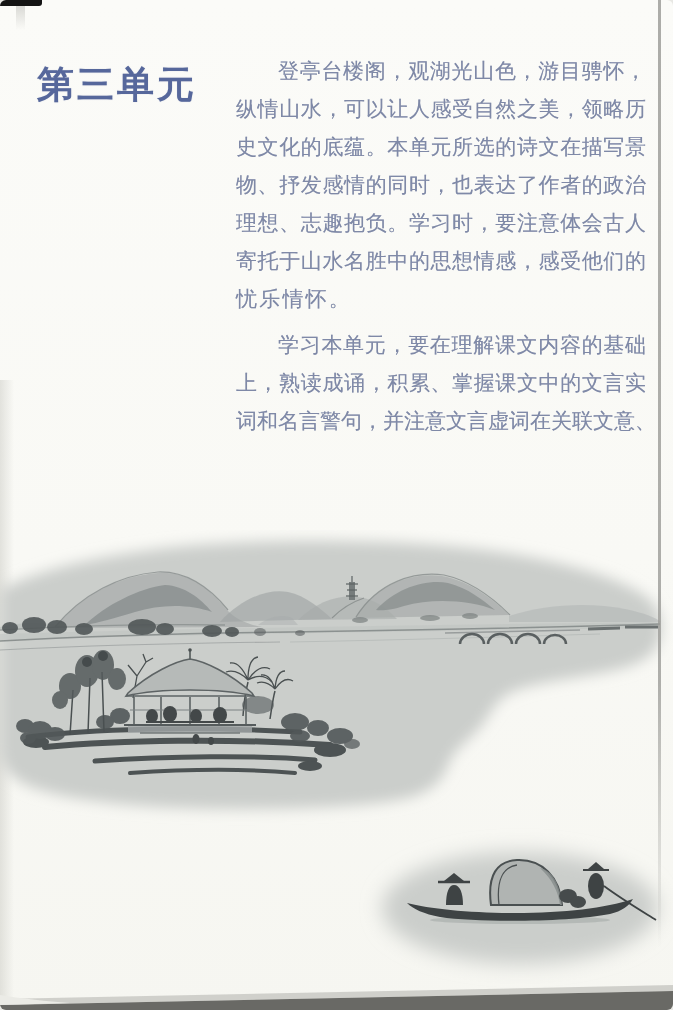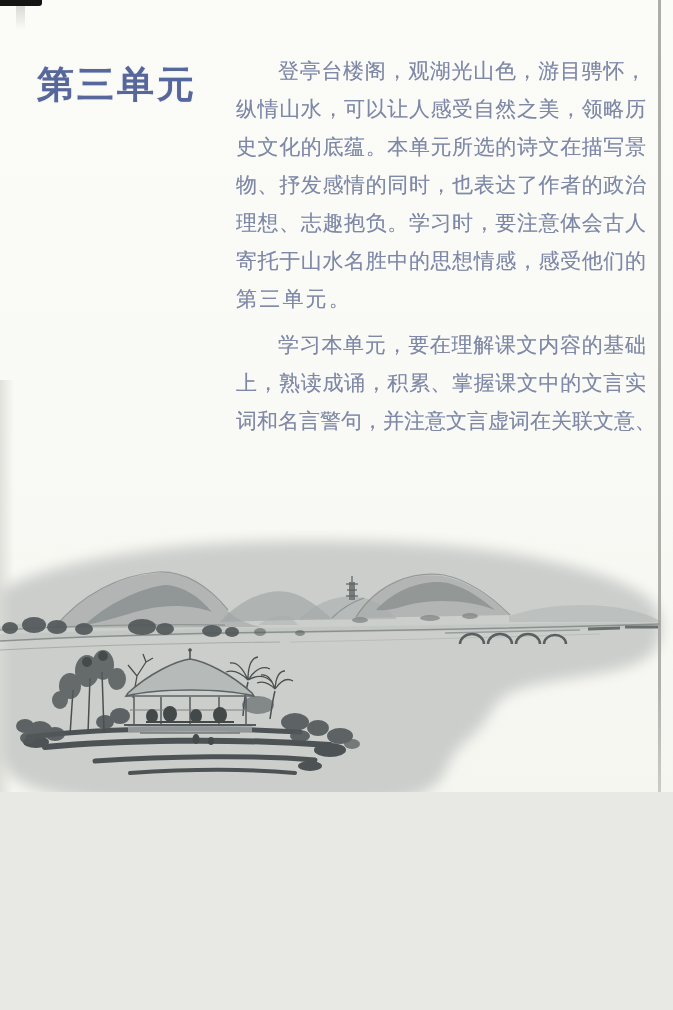--- a/index.html
+++ b/index.html
@@ -5,22 +5,23 @@
   :root{
     --title-ink:#56679b;
     --body-ink:#7f89a7;
     --paper:#f9f9f5;
     --wash-gray:#cbcecb;
     --dark-ink:#3e4344;
   }
   html,body{margin:0;padding:0;}
   body{background:#e8e8e4;font-family:"Liberation Serif","DejaVu Serif",serif;}
   .page{
-    position:relative;width:673px;height:792px;overflow:hidden;
+    position:relative;width:673px;height:1010px;overflow:hidden;
     background:linear-gradient(180deg,#fbfbf8 0%,#f9f9f5 55%,#f6f6f1 100%);
+    border-radius:6px;
   }
   
   .unit-title{
     position:absolute;left:37px;top:60px;
     font-size:37px;font-weight:bold;letter-spacing:3px;
     color:var(--title-ink);
     text-shadow:0 0 1px rgba(86,103,155,.35);
   }
   .intro-text{
     position:absolute;left:236px;top:52px;width:410px;
@@ -178,21 +179,21 @@
           <span>想</span>
           <span>情</span>
           <span>感</span>
           <span>，</span>
           <span>感</span>
           <span>受</span>
           <span>他</span>
           <span>们</span>
           <span>的</span>
         </div>
-      <div class="line plainline">第三单元。</div>
+      <div class="line plainline">忧乐情怀。</div>
     </div>
     <div>
       <div class="line jline indent p2start">
           <span>学</span>
           <span>习</span>
           <span>本</span>
           <span>单</span>
           <span>元</span>
           <span>，</span>
           <span>要</span>

